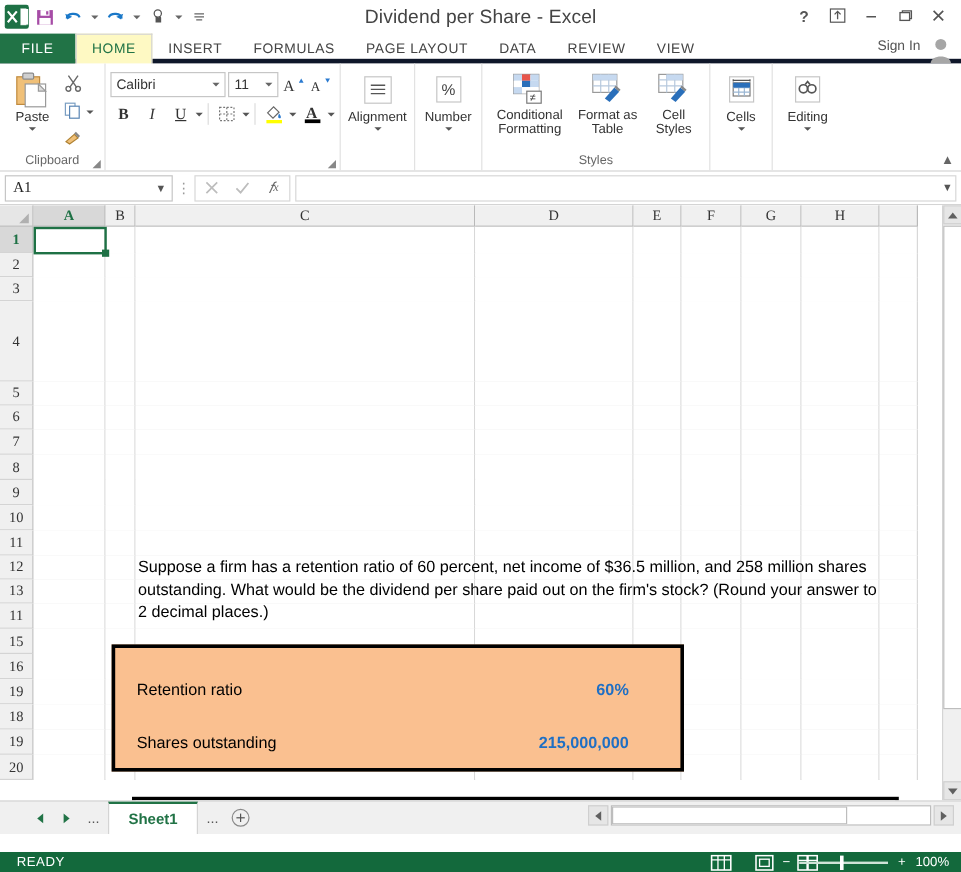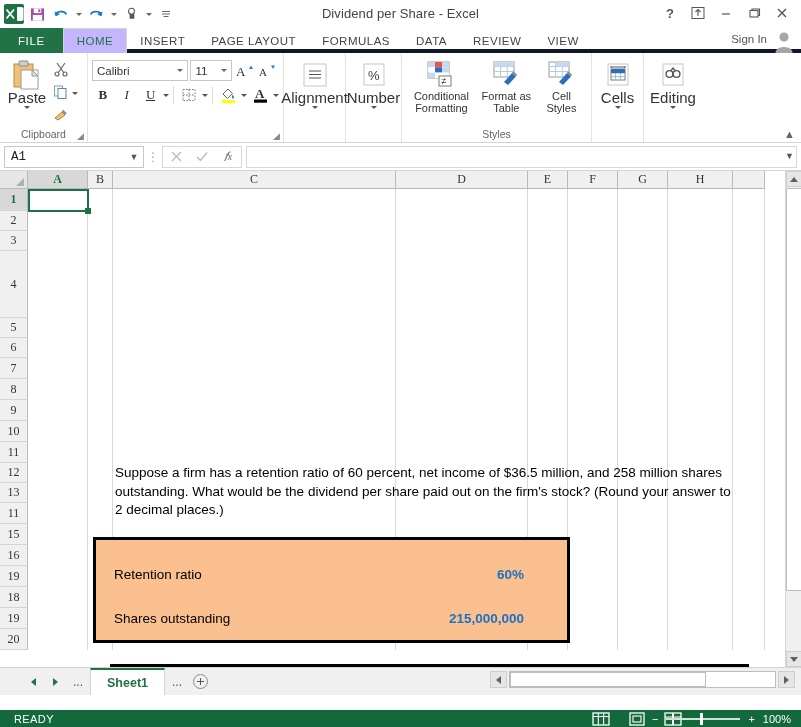--- a/index.html
+++ b/index.html
@@ -29,54 +29,54 @@
   }
   .qat-btn {
     width: 22px; height: 22px; display: flex; align-items: center; justify-content: center;
     color: #424242; cursor: pointer;
   }
   .qat-btn svg { display: block; }
   .qat-drop { width: 9px; height: 22px; display: flex; align-items: center; justify-content: center; cursor: pointer; }
   .qat-drop::after { content: ""; border-left: 3px solid transparent; border-right: 3px solid transparent; border-top: 3px solid #666; }
   .title-text {
     position: absolute; left: 0; right: 0; top: 6px; text-align: center;
-    font-size: 13px; color: #444; letter-spacing: .1px;
+    font-size: 16px; color: #444; letter-spacing: .1px;
   }
   .win-ctrls { position: absolute; right: 6px; top: 2px; display: flex; align-items: center; gap: 2px; }
   .win-btn {
     width: 26px; height: 22px; display: flex; align-items: center; justify-content: center;
     color: #555; font-size: 13px; cursor: pointer;
   }
 
   
   .tabbar { position: relative; height: 25px; background: #fff; border-bottom: 4px solid #0f172a; }
   .tabs { display: flex; align-items: stretch; height: 25px; }
   .tab-file {
     background: #217346; color: #fff; font-size: 11.5px; letter-spacing: .6px;
     padding: 0 18px; display: flex; align-items: center; cursor: pointer;
   }
   .tab {
     font-size: 11.5px; color: #444; letter-spacing: .5px;
     padding: 0 13px; display: flex; align-items: center; cursor: pointer;
   }
-  .tab.active { color: #217346; background: #c4b5fd; border: 1px solid #d4d4d4; border-bottom: 1px solid #fff; position: relative; top: 0; height: 26px; }
+  .tab.active { color: #217346; background: #fef9c3; border: 1px solid #d4d4d4; border-bottom: 1px solid #fff; position: relative; top: 0; height: 26px; }
   .signin { position: absolute; right: 34px; top: 5px; font-size: 11.5px; color: #555; cursor: pointer; }
   .avatar { position: absolute; right: 4px; top: 1px; width: 26px; height: 24px; }
 
   
   .ribbon { position: relative; height: 90px; background: #fff; border-bottom: 1px solid #d4d4d4; display: flex; }
   .rgroup { position: relative; display: flex; flex-direction: column; justify-content: space-between;
             border-right: 1px solid #e2e2e2; padding: 3px 4px 0 4px; }
   .rgroup-label { font-size: 10.5px; color: #666; text-align: center; padding-bottom: 2px; position: relative; }
   .rgroup-body { display: flex; align-items: flex-start; flex: 1; }
   .dlg { position: absolute; right: 3px; bottom: 1px; font-size: 9px; color: #888; cursor: pointer; }
 
   .bigbtn { width: 52px; display: flex; flex-direction: column; align-items: center; cursor: pointer; padding-top: 2px; }
   .bigbtn .ico { height: 34px; display: flex; align-items: center; justify-content: center; }
-  .bigbtn .lbl { font-size: 15px; color: #333; text-align: center; line-height: 12px; }
+  .bigbtn .lbl { font-size: 11px; color: #333; text-align: center; line-height: 12px; }
   .caret-dn { width: 0; height: 0; border-left: 3px solid transparent; border-right: 3px solid transparent; border-top: 3px solid #555; margin-top: 2px; }
 
   .smallcol { display: flex; flex-direction: column; gap: 3px; padding-top: 3px; }
   .smallbtn { width: 22px; height: 20px; display: flex; align-items: center; justify-content: center; cursor: pointer; }
 
   .fontrow1, .fontrow2 { display: flex; align-items: center; gap: 2px; }
   .fontrow1 { padding: 4px 0 3px 0; }
   .combo { display: flex; align-items: center; border: 1px solid #c6c6c6; height: 21px; background: #fff; cursor: pointer; }
   .combo .txt { font-size: 11.5px; color: #333; padding: 0 4px; flex: 1; }
   .combo .arw { width: 14px; display: flex; align-items: center; justify-content: center; }
@@ -86,21 +86,21 @@
 
   .stylebtn { width: 68px; display: flex; flex-direction: column; align-items: center; cursor: pointer; padding-top: 2px; }
   .stylebtn .ico { height: 32px; display: flex; align-items: center; justify-content: center; }
   .stylebtn .lbl { font-size: 11px; color: #333; text-align: center; line-height: 12px; }
 
   .collapse-rib { position: absolute; right: 6px; bottom: 2px; color: #666; font-size: 11px; cursor: pointer; }
 
   
   .fbar { height: 28px; display: flex; align-items: center; background: #fff; border-bottom: 1px solid #d4d4d4; padding: 0 4px; gap: 2px; }
   .namebox { width: 140px; height: 22px; border: 1px solid #c6c6c6; background: #fff; display: flex; align-items: center; cursor: pointer; }
-  .namebox .txt { font-size: 12.5px; color: #222; padding-left: 6px; flex: 1; font-family: Liberation Mono, monospace; }
+  .namebox .txt { font-size: 12.5px; color: #222; padding-left: 6px; flex: 1; font-family: Liberation Serif, serif; }
   .namebox .arw { width: 18px; display: flex; align-items: center; justify-content: center; color: #555; font-size: 9px; }
   .fb-dots { width: 14px; text-align: center; color: #999; font-size: 12px; cursor: pointer; }
   .fb-btns { display: flex; align-items: center; border: 1px solid #d8d8d8; height: 22px; }
   .fb-btn { width: 26px; height: 20px; display: flex; align-items: center; justify-content: center; cursor: pointer; }
   .fb-input { flex: 1; height: 22px; border: 1px solid #d8d8d8; background: #fff; margin-left: 2px; position: relative; cursor: text; }
   .fb-arw { position: absolute; right: 2px; top: 4px; color: #555; font-size: 9px; }
 
   
   .gridwrap { position: relative; height: 496px; background: #fff; overflow: hidden; }
   .grid { position: absolute; left: 0; top: 0; }
@@ -260,22 +260,22 @@
           </svg>
       </div>
     </div>
   </div>
 
   <div class="tabbar">
     <div class="tabs">
       <div class="tab-file">FILE</div>
       <div class="tab active">HOME</div>
       <div class="tab">INSERT</div>
+      <div class="tab">FORMULAS</div>
       <div class="tab">PAGE LAYOUT</div>
-      <div class="tab">FORMULAS</div>
       <div class="tab">DATA</div>
       <div class="tab">REVIEW</div>
       <div class="tab">VIEW</div>
     </div>
     <div class="signin">Sign In</div>
     <div class="avatar">
       <svg width="26" height="24" viewBox="0 0 26 24">
         <circle cx="13" cy="8" r="4.6" fill="#a6a6a6"></circle>
         <path d="M4.5 24 C4.5 16 21.5 16 21.5 24 Z" fill="#a6a6a6"></path>
       </svg>

